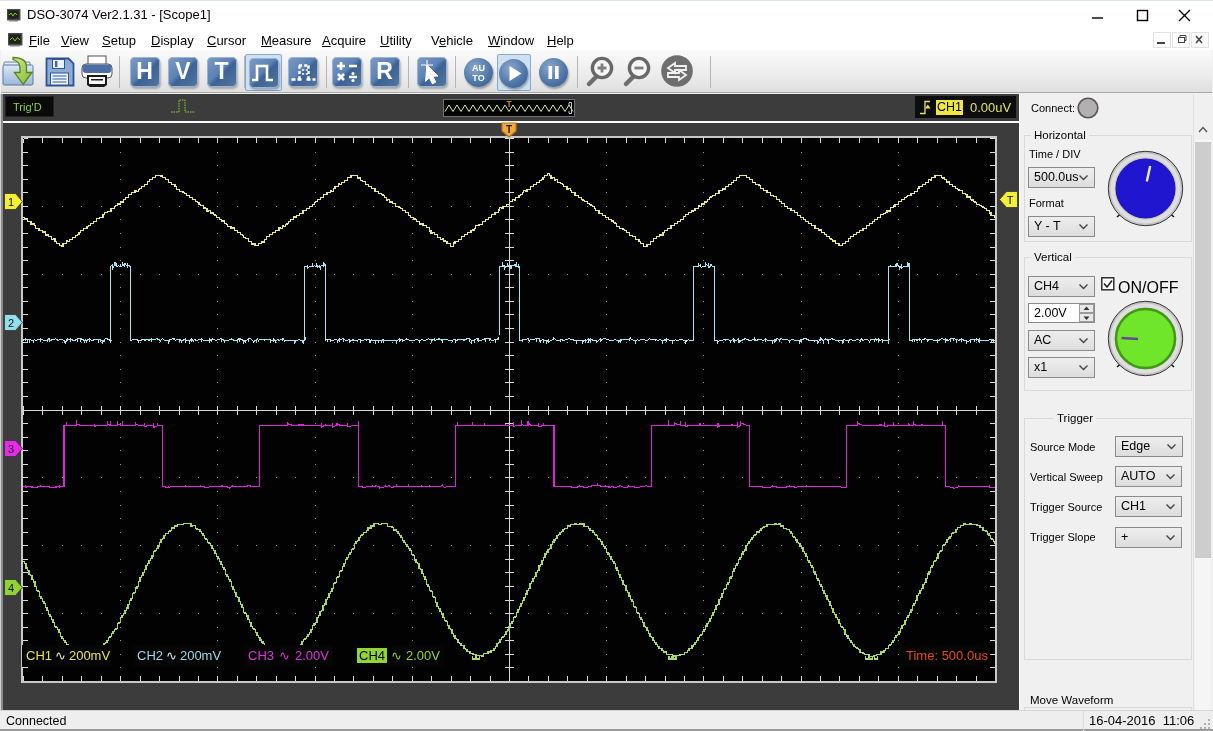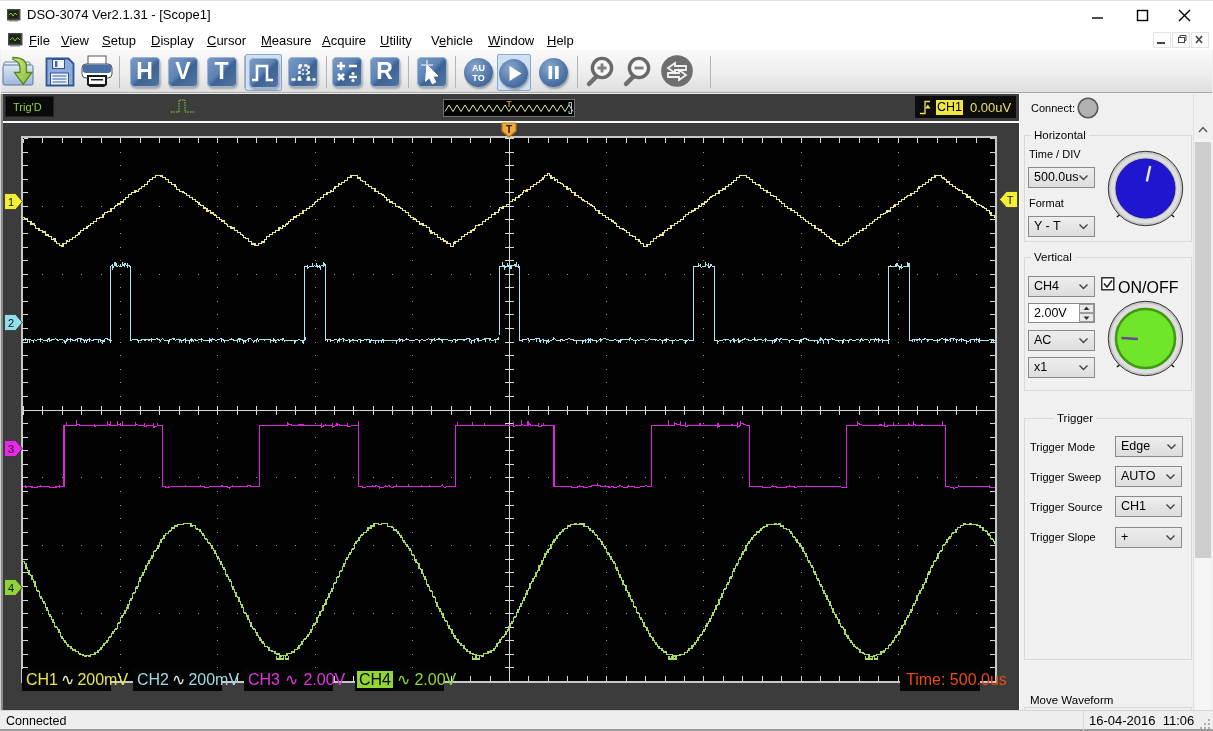--- a/index.html
+++ b/index.html
@@ -15,21 +15,21 @@
 .cirbtn{width:29px;height:29px;top:58px;border-radius:50%;background:radial-gradient(circle at 38% 32%,#8aa8cc,#4d74a6 60%,#31598c);box-shadow:1px 2px 2px rgba(0,0,0,0.3);color:#fff;}
 .selbox{top:54px;width:37px;height:37px;background:#cfe0f2;border:1px solid #88a8cc;border-radius:2px;}
 .client{left:3px;top:94px;width:1016px;height:616px;background:#3c3c3c;}
 .panel{left:1019px;top:94px;width:194px;height:616px;background:#f0f0f0;}
 fieldset,.fset{position:absolute;border:1px solid #d9d9d9;}
 .legend{position:absolute;background:#f0f0f0;font-size:11.5px;color:#000;padding:0 3px;}
 .combo{position:absolute;width:67px;height:21px;background:linear-gradient(#eeeeee,#dddddd);border:1px solid #8a8a8a;font-size:12.5px;color:#000;line-height:19px;padding-left:5px;}
 .combo .chev{position:absolute;right:5px;top:4px;}
 .lab{position:absolute;font-size:11px;color:#000;}
 .statusbar{left:0;top:710px;width:1213px;height:21px;background:#eeeeee;border-top:1px solid #d5d5d5;border-bottom:2px solid #9a9a9a;}
-.chlabel{position:absolute;top:669px;height:22px;background:#050505;font-size:16px;line-height:21px;white-space:nowrap;text-align:center;}
+.chlabel{position:absolute;top:645px;height:22px;background:#050505;font-size:13px;line-height:21px;white-space:nowrap;}
 </style></head>
 <body>
 <div class="abs titlebar"></div>
 <svg class="abs" style="left:7px;top:9px" width="14" height="13">
     <rect x="0" y="0" width="13" height="11" fill="#3a3a3a" stroke="#555"></rect>
     <rect x="1.5" y="1.5" width="10" height="8" fill="#1c2416"></rect>
     <polyline points="2,6 4,4 6,7 8,4 10,6" fill="none" stroke="#7ec832" stroke-width="1"></polyline>
     <rect x="2" y="11" width="9" height="1.5" fill="#888"></rect>
   </svg>
 <div class="abs title-txt">DSO-3074 Ver2.1.31 - [Scope1]</div>
@@ -271,25 +271,25 @@
       <path d="M1.5 3.5l4 4 4-4" fill="none" stroke="#444" stroke-width="1.4"></path>
     </svg></div>
 <svg class="abs" style="left:1105px;top:298px" width="81" height="81">
 <path d="M12 69l7-6M69 69l-7-6" stroke="#111" stroke-width="1.6"></path>
 <circle cx="40.5" cy="40.5" r="37.2" fill="#c4c4c4" stroke="#333" stroke-width="1"></circle>
 <circle cx="40.5" cy="40.5" r="33" fill="none" stroke="#dfdfdf" stroke-width="4"></circle>
 <circle cx="40.5" cy="40.5" r="29.5" fill="#70e62a"></circle>
 <circle cx="40.5" cy="40.5" r="29.5" fill="none" stroke="#3f9a12" stroke-width="2.5"></circle>
 <line x1="16.5" y1="40" x2="33" y2="41" stroke="#6a4896" stroke-width="2.6"></line>
   </svg>
-<div class="abs lab" style="left:1030px;top:441px;">Trigger Mode</div>
+<div class="abs lab" style="left:1030px;top:441px;">Source Mode</div>
 <div class="combo" style="left:1115px;top:436px;width:68px;">Edge<svg class="chev" width="11" height="11">
       <path d="M1.5 3.5l4 4 4-4" fill="none" stroke="#444" stroke-width="1.4"></path>
     </svg></div>
-<div class="abs lab" style="left:1030px;top:471px;">Trigger Sweep</div>
+<div class="abs lab" style="left:1030px;top:471px;">Vertical Sweep</div>
 <div class="combo" style="left:1115px;top:466px;width:67px;">AUTO<svg class="chev" width="11" height="11">
       <path d="M1.5 3.5l4 4 4-4" fill="none" stroke="#444" stroke-width="1.4"></path>
     </svg></div>
 <div class="abs lab" style="left:1030px;top:501px;">Trigger Source</div>
 <div class="combo" style="left:1115px;top:496px;width:67px;">CH1<svg class="chev" width="11" height="11">
       <path d="M1.5 3.5l4 4 4-4" fill="none" stroke="#444" stroke-width="1.4"></path>
     </svg></div>
 <div class="abs lab" style="left:1030px;top:531px;">Trigger Slope</div>
 <div class="combo" style="left:1115px;top:527px;width:67px;">+<svg class="chev" width="11" height="11">
       <path d="M1.5 3.5l4 4 4-4" fill="none" stroke="#444" stroke-width="1.4"></path>

